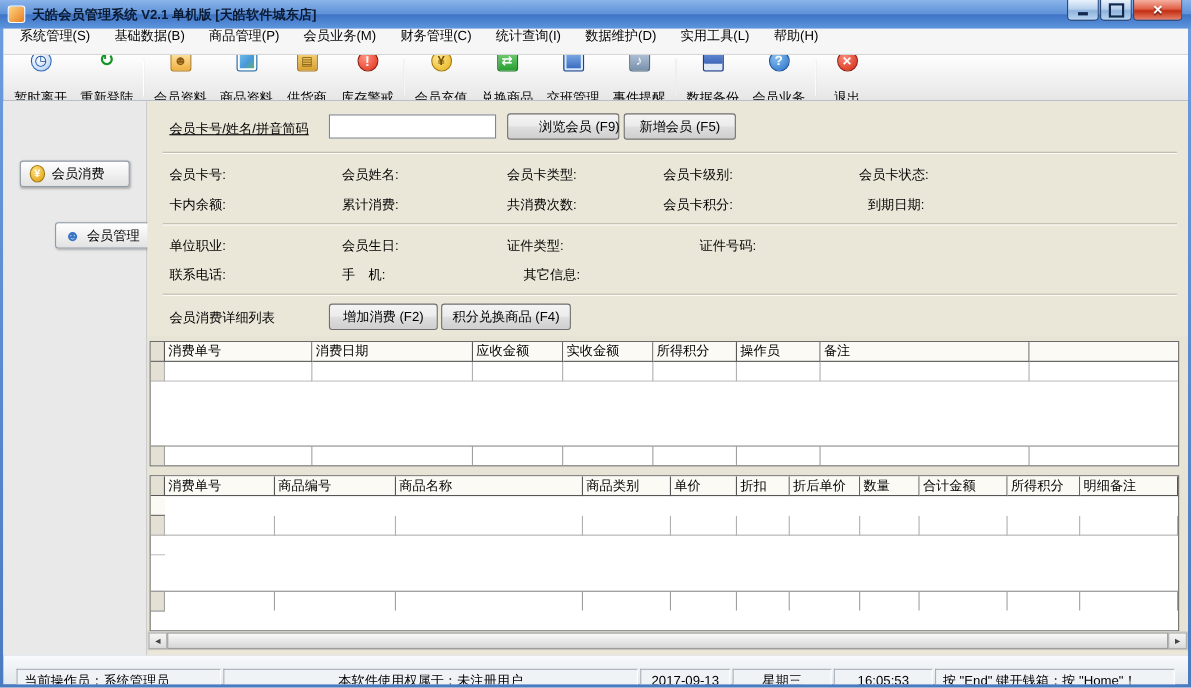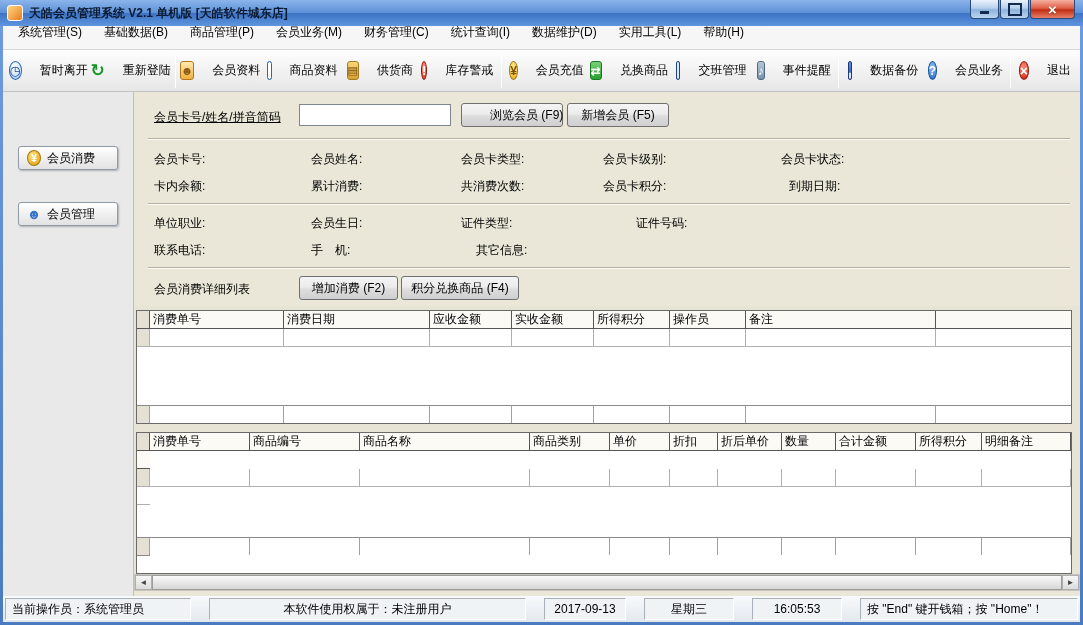--- a/index.html
+++ b/index.html
@@ -38,21 +38,21 @@
     background:#f6f6f6; border-bottom:1px solid #d8d8d8;
     display:flex; align-items:center; padding-left:4px;
   }
   .menu-item { padding:0 11px; height:34px; line-height:22px; white-space:nowrap; }
   
   .toolbar {
     position:absolute; left:3px; right:3px; top:50px; height:42px;
     background:linear-gradient(#fefefe,#e6e6e6); border-bottom:1px solid #c2c2c2;
     display:flex; align-items:center; padding:0 4px; overflow:hidden;
   }
-  .tb-item { display:flex; flex-direction:row; align-items:center; justify-content:center; gap:18px; padding:2px 6px; min-width:50px; }
+  .tb-item { display:flex; flex-direction:column; align-items:center; justify-content:center; gap:18px; padding:2px 6px; min-width:50px; }
   .tb-label { font-size:12px; line-height:13px; white-space:nowrap; }
   .tb-sep { width:1px; height:34px; background:#c4c4c4; border-right:1px solid #fff; margin:0 3px; }
   .tb-icon { width:19px; height:19px; display:flex; align-items:center; justify-content:center; border-radius:3px; font-weight:bold; }
   .ic-clock { background:radial-gradient(circle at 35% 30%,#ffffff,#d2e4f8 60%,#9cc0ea); border:1px solid #2a64b8; border-radius:50%; }
   .ic-clock::before { content:"\25F7"; color:#1a4e9e; font-size:13px; }
   .ic-relogin::before { content:"\21BB"; color:#149424; font-size:17px; }
   .ic-member-card { background:linear-gradient(#ffe9b0,#f0b040); border:1px solid #b07818; }
   .ic-member-card::before { content:"\263B"; color:#8a5a10; font-size:12px; }
   .ic-product-photo { background:linear-gradient(135deg,#7ec8f0 0%,#4898d8 55%,#68b858 100%); border:1px solid #2a6aa8; box-shadow:inset 0 0 0 2px #fff; }
   .ic-supplier-box { background:linear-gradient(#f8d878,#d8a030); border:1px solid #a87820; }
@@ -112,21 +112,21 @@
   
   .hscroll { position:absolute; left:0; right:0; top:482px; height:17px; background:#f1efe9; border:1px solid #c6c4bc; display:flex; }
   .sb-btn { width:17px; height:100%; background:linear-gradient(#f6f6f6,#dcdcdc); border:1px solid #aeaeae; display:flex; align-items:center; justify-content:center; flex:none; }
   .sb-left::before { content:"\25C4"; font-size:8px; color:#444; }
   .sb-right::before { content:"\25BA"; font-size:8px; color:#444; }
   .sb-track { flex:1; position:relative; }
   .sb-thumb { position:absolute; inset:0; background:linear-gradient(#fafafa,#d6d6d6); border:1px solid #9c9c9c; }
   
   .statusbar {
     position:absolute; left:3px; right:3px; bottom:3px; height:26px;
-    background:linear-gradient(#f8fafc,#e2e8ee); display:flex; gap:18px; padding:2px; overflow:hidden;
+    background:linear-gradient(#f8fafc,#e2e8ee); display:flex; gap:2px; padding:12px; overflow:hidden;
   }
   .seg {
     height:22px; line-height:20px; padding:0 6px; overflow:hidden; white-space:nowrap;
     background:#f0f3f6; border:1px solid; border-color:#a8b0ba #ffffff #ffffff #a8b0ba;
   }
   .seg.center { text-align:center; }
   .seg1 { width:186px; flex:none; }
   .seg2 { flex:1; }
   .seg3 { width:82px; flex:none; }
   .seg4 { width:90px; flex:none; }
@@ -219,21 +219,21 @@
     </div>
   </div>
 
   <div class="app-body">
 
     <div class="sidebar">
       <div class="side-btn" style="top:54px;">
         <span class="sb-ico ic-member-consume"></span>
         <span>会员消费</span>
       </div>
-      <div class="side-btn" style="top:110px;">
+      <div class="side-btn" style="top:110px;margin-left:32px;">
         <span class="sb-ico ic-member-manage"></span>
         <span>会员管理</span>
       </div>
     </div>
 
     <div class="main">
 
       <span class="flabel" style="left:20px;top:17px;text-decoration:underline;">会员卡号/姓名/拼音简码</span>
       <input class="search-input" type="text" value="" style="">
       <button class="w7btn" style="left:327px;top:11px;width:102px;padding-left:28px;">浏览会员 (F9)</button>

